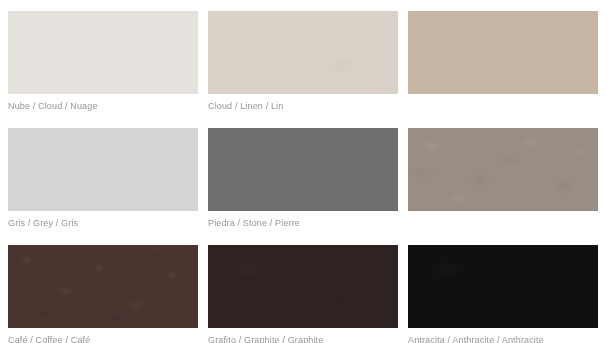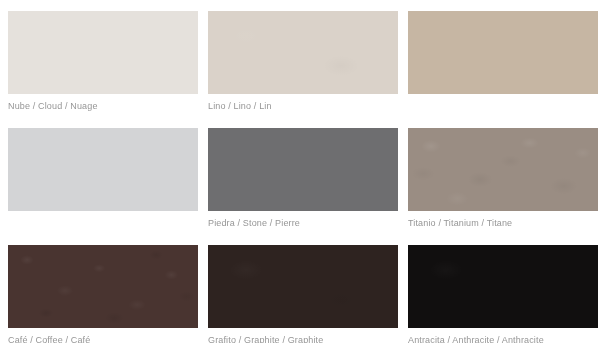--- a/index.html
+++ b/index.html
@@ -90,43 +90,43 @@
     <div class="swatch-cell">
       <div class="swatch-chip" style="background: rgb(229, 225, 220);">
         <div class="tex tex-none"></div>
       </div>
       <div class="swatch-label" style="color: rgb(150, 150, 150);">Nube / Cloud / Nuage</div>
     </div>
     <div class="swatch-cell">
       <div class="swatch-chip" style="background: rgb(218, 210, 201);">
         <div class="tex tex-fine"></div>
       </div>
-      <div class="swatch-label" style="color: rgb(150, 150, 150);">Lino / Lino / Lin</div>
+      <div class="swatch-label" style="color: rgb(150, 150, 150);">Cloud / Linen / Lin</div>
     </div>
     <div class="swatch-cell">
       <div class="swatch-chip" style="background: rgb(198, 182, 163);">
         <div class="tex tex-none"></div>
       </div>
     </div>
     <div class="swatch-cell">
       <div class="swatch-chip" style="background: rgb(211, 212, 214);">
         <div class="tex tex-none"></div>
       </div>
+      <div class="swatch-label" style="color: rgb(150, 150, 150);">Gris / Grey / Gris</div>
     </div>
     <div class="swatch-cell">
       <div class="swatch-chip" style="background: rgb(110, 110, 112);">
         <div class="tex tex-none"></div>
       </div>
       <div class="swatch-label" style="color: rgb(150, 150, 150);">Piedra / Stone / Pierre</div>
     </div>
     <div class="swatch-cell">
       <div class="swatch-chip" style="background: rgb(154, 141, 131);">
         <div class="tex tex-mottle"></div>
       </div>
-      <div class="swatch-label" style="color: rgb(150, 150, 150);">Titanio / Titanium / Titane</div>
     </div>
     <div class="swatch-cell">
       <div class="swatch-chip" style="background: rgb(73, 52, 48);">
         <div class="tex tex-speckle"></div>
       </div>
       <div class="swatch-label" style="color: rgb(150, 150, 150);">Café / Coffee / Café</div>
     </div>
     <div class="swatch-cell">
       <div class="swatch-chip" style="background: rgb(46, 35, 32);">
         <div class="tex tex-fine"></div>

